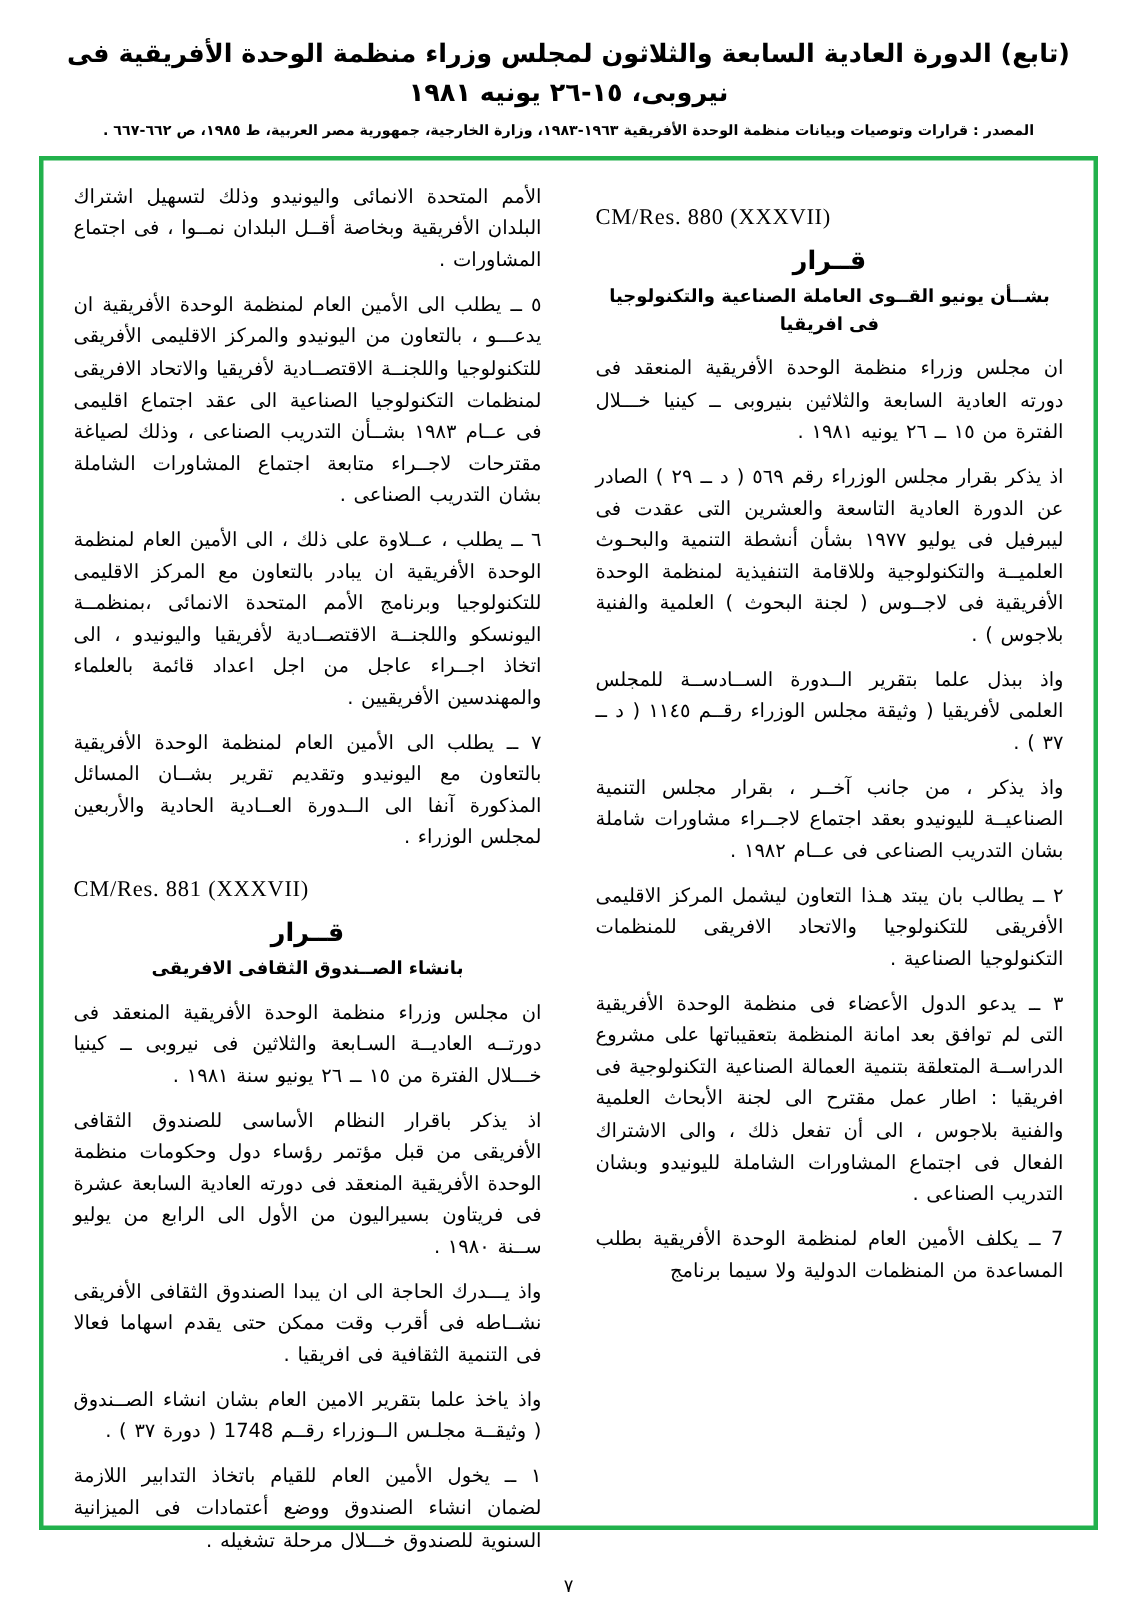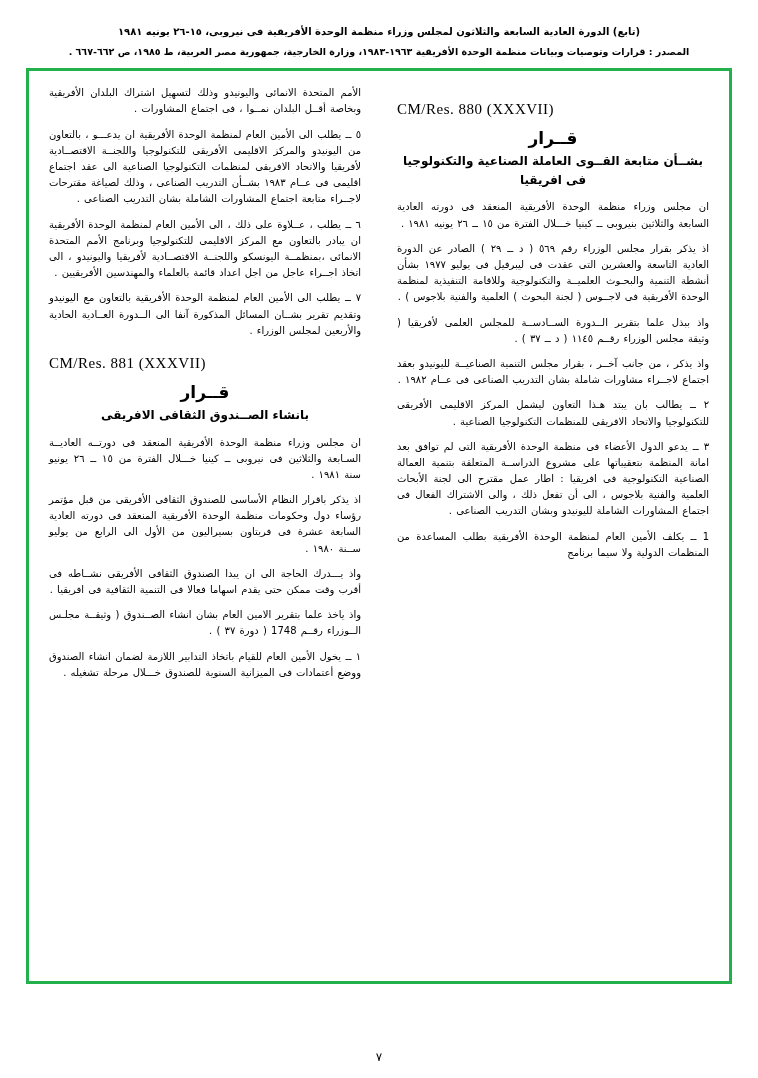--- a/index.html
+++ b/index.html
@@ -20,21 +20,21 @@
     height: 1078px;
     box-sizing: border-box;
     padding: 18px 26px 6px 26px;
     position: relative;
   }
   .header {
     text-align: center;
     direction: rtl;
   }
   .header-title {
-    font-size: 10px;
+    font-size: 17px;
     font-weight: bold;
     line-height: 1.5;
     margin: 6px 0 6px 0;
     letter-spacing: 0px;
   }
   .header-source {
     font-size: 9.5px;
     font-weight: bold;
     line-height: 1.4;
     margin: 0 0 10px 0;
@@ -57,21 +57,21 @@
   }
   .col {
     width: 50%;
     box-sizing: border-box;
     direction: rtl;
   }
   .col-right { padding-left: 18px; padding-right: 4px; }
   .col-left  { padding-right: 18px; padding-left: 4px; }
 
   p.para {
-    font-size: 10px;
+    font-size: 13px;
     line-height: 1.62;
     margin: 0 0 9px 0;
     text-align: justify;
     text-justify: inter-word;
     word-spacing: 1px;
   }
   p.para.first { margin-top: 0; }
   .b { font-weight: normal; margin-top: 40px; }
 
   .res-code {
@@ -117,36 +117,36 @@
 
   <div class="frame">
     <div class="columns">
 
       <div class="col col-right">
 
 
         <div class="res-code">CM/Res. 880  (XXXVII)</div>
 
         <div class="centered-title">قــرار</div>
-        <div class="centered-sub">بشــأن متابعة القــوى العاملة الصناعية والتكنولوجيا فى افريقيا</div>
+        <div class="centered-sub">بشــأن يونيو القــوى العاملة الصناعية والتكنولوجيا فى افريقيا</div>
 
         <p class="para"><span>ان مجلس وزراء منظمة الوحدة الأفريقية المنعقد فى دورته العادية السابعة والثلاثين بنيروبى ــ كينيا خـــلال الفترة من ١٥ ــ ٢٦ يونيه ١٩٨١ .</span></p>
 
         <p class="para"><span class="b">اذ يذكر</span><span> بقرار مجلس الوزراء رقم ٥٦٩ ( د ــ ٢٩ ) الصادر عن الدورة العادية التاسعة والعشرين التى عقدت فى ليبرفيل فى يوليو ١٩٧٧ بشأن أنشطة التنمية والبحـوث العلميــة والتكنولوجية وللاقامة التنفيذية لمنظمة الوحدة الأفريقية فى لاجــوس ( لجنة البحوث ) العلمية والفنية بلاجوس ) .</span></p>
 
         <p class="para"><span class="b">واذ ببذل علما</span><span> بتقرير الــدورة الســادســة للمجلس العلمى لأفريقيا ( وثيقة مجلس الوزراء رقــم ١١٤٥ ( د ــ ٣٧ ) .</span></p>
 
         <p class="para"><span class="b">واذ يذكر</span><span> ، من جانب آخــر ، بقرار مجلس التنمية الصناعيــة لليونيدو بعقد اجتماع لاجــراء مشاورات شاملة بشان التدريب الصناعى فى عــام ١٩٨٢ .</span></p>
 
 
         <p class="para"><span>٢ ــ يطالب بان يبتد هـذا التعاون ليشمل المركز الاقليمى الأفريقى للتكنولوجيا والاتحاد الافريقى للمنظمات التكنولوجيا الصناعية .</span></p>
 
         <p class="para"><span>٣ ــ يدعو الدول الأعضاء فى منظمة الوحدة الأفريقية التى لم توافق بعد امانة المنظمة بتعقيباتها على مشروع الدراســة المتعلقة بتنمية العمالة الصناعية التكنولوجية فى افريقيا : اطار عمل مقترح الى لجنة الأبحاث العلمية والفنية بلاجوس ، الى أن تفعل ذلك ، والى الاشتراك الفعال فى اجتماع المشاورات الشاملة لليونيدو وبشان التدريب الصناعى .</span></p>
 
-        <p class="para"><span class="b">1 ــ يكلف الأمين</span><span> العام لمنظمة الوحدة الأفريقية بطلب المساعدة من المنظمات الدولية ولا سيما برنامج</span></p>
+        <p class="para"><span class="b">7 ــ يكلف الأمين</span><span> العام لمنظمة الوحدة الأفريقية بطلب المساعدة من المنظمات الدولية ولا سيما برنامج</span></p>
 
       </div>
 
       <div class="col col-left">
 
         <p class="para first"><span>الأمم المتحدة الانمائى واليونيدو وذلك لتسهيل اشتراك البلدان الأفريقية وبخاصة أقــل البلدان نمــوا ، فى اجتماع المشاورات .</span></p>
 
         <p class="para"><span class="b">٥ ــ يطلب الى الأمين</span><span> العام لمنظمة الوحدة الأفريقية ان يدعـــو ، بالتعاون من اليونيدو والمركز الاقليمى الأفريقى للتكنولوجيا واللجنــة الاقتصــادية لأفريقيا والاتحاد الافريقى لمنظمات التكنولوجيا الصناعية الى عقد اجتماع اقليمى فى عــام ١٩٨٣ بشــأن التدريب الصناعى ، وذلك لصياغة مقترحات لاجــراء متابعة اجتماع المشاورات الشاملة بشان التدريب الصناعى .</span></p>
 
         <p class="para"><span class="b">٦ ــ يطلب</span><span> ، عــلاوة على ذلك ، الى الأمين العام لمنظمة الوحدة الأفريقية ان يبادر بالتعاون مع المركز الاقليمى للتكنولوجيا وبرنامج الأمم المتحدة الانمائى ،بمنظمــة اليونسكو واللجنــة الاقتصــادية لأفريقيا واليونيدو ، الى اتخاذ اجــراء عاجل من اجل اعداد قائمة بالعلماء والمهندسين الأفريقيين .</span></p>

